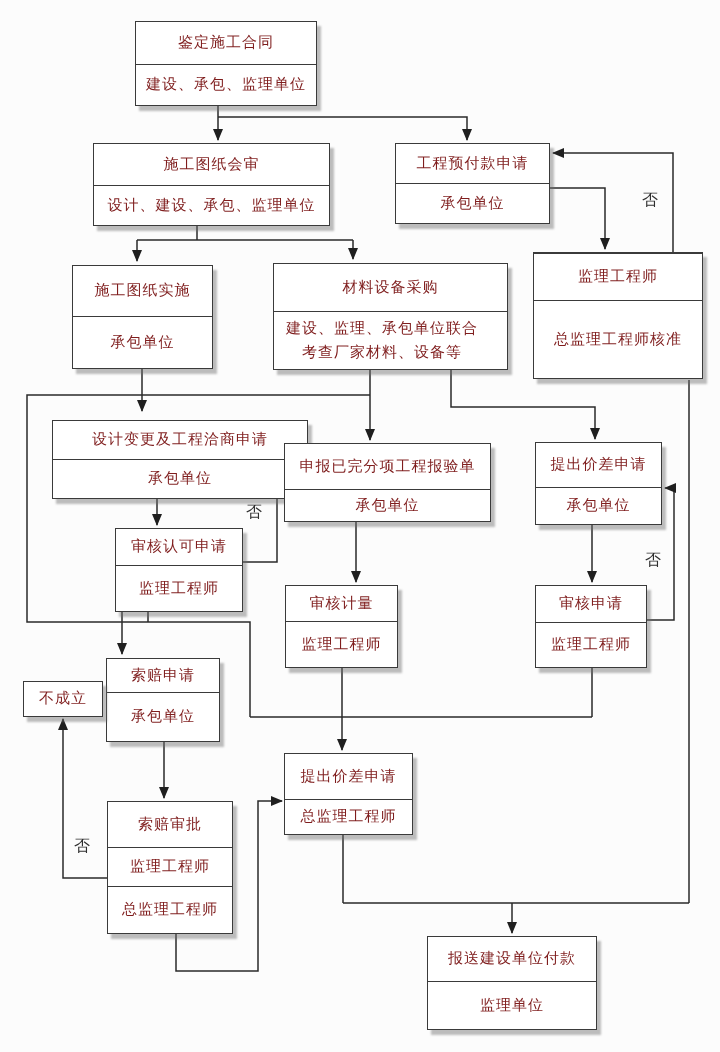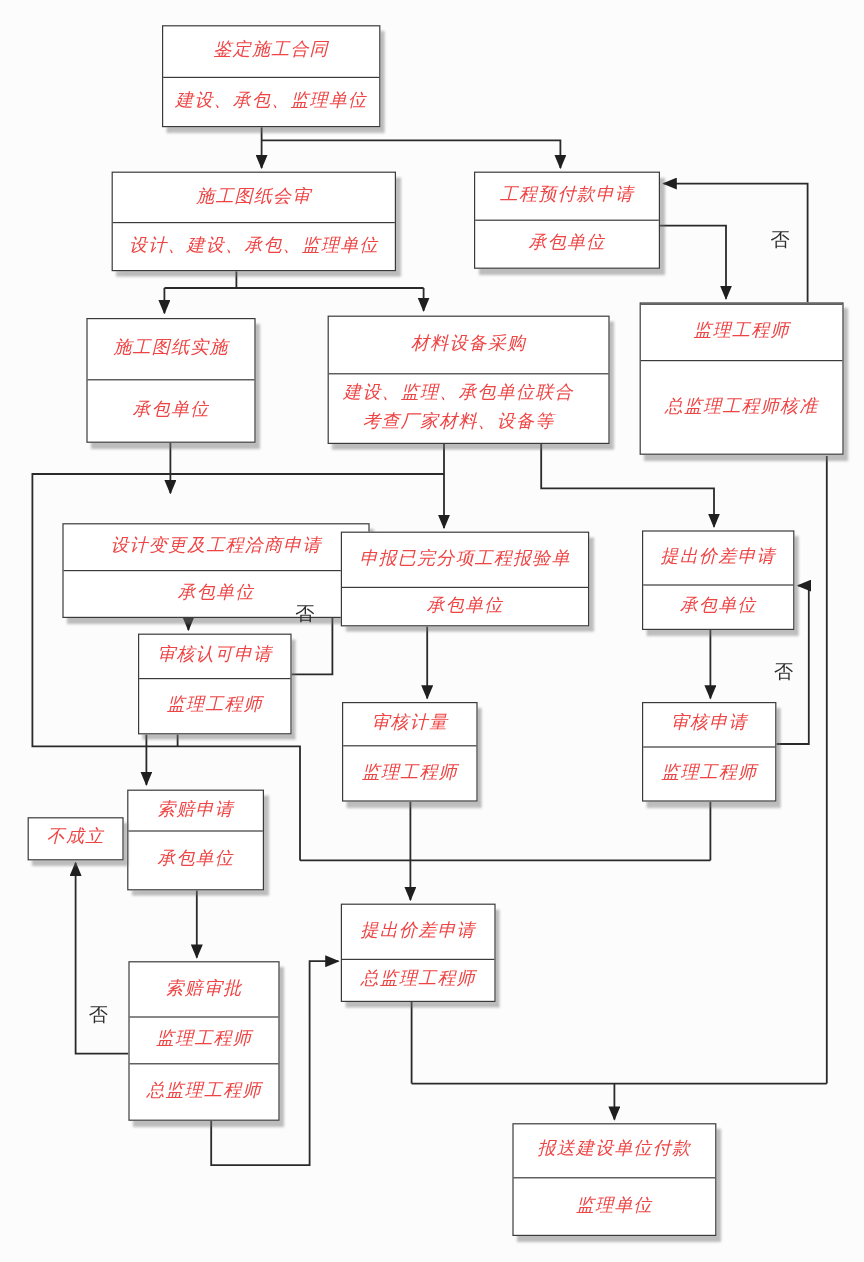--- a/index.html
+++ b/index.html
@@ -9,39 +9,38 @@
     font-family:"Liberation Serif","DejaVu Serif",serif;
   }
   #wires{position:absolute;left:0;top:0;width:720px;height:1052px;}
   .node{
     position:absolute;box-sizing:border-box;background:#ffffff;
     border:1.6px solid #3a3a3a;display:flex;flex-direction:column;
     box-shadow:4px 5px 2px rgba(110,110,110,0.45);
   }
   .row{
     flex:1;display:flex;align-items:center;justify-content:center;
-    font-size:15px;color:#ef4444;letter-spacing:1px;line-height:1.55;
+    font-size:15px;color:#7f1d1d;letter-spacing:1px;line-height:1.55;
     border-top:1.4px solid #3a3a3a;text-align:center;padding:0 4px;
     white-space:pre-line;
-    font-style:italic;
   }
   .row.first{border-top:none;}
   .row.fixed{flex:none;}
   .row.left{justify-content:flex-start;text-align:center;padding-left:12px;}
   .olabel{
     position:absolute;font-size:16px;color:#2e2e2e;letter-spacing:0;
   }
   
   #n-contract       {left:135px;top:21px; width:182px;height:85px;}
   #n-drawing-review {left:93px; top:143px;width:237px;height:83px;}
   #n-prepay-request {left:395px;top:143px;width:155px;height:81px;}
   #n-prepay-review  {left:533px;top:252px;width:170px;height:127px;}
   #n-drawing-impl   {left:72px; top:265px;width:141px;height:104px;}
   #n-procurement    {left:273px;top:263px;width:235px;height:107px;}
-  #n-design-change  {left:52px; top:436px;width:256px;height:79px;}
+  #n-design-change  {left:52px; top:420px;width:256px;height:79px;}
   #n-review-approve {left:93px; top:528px;width:128px;height:84px;margin-left:22px;}
   #n-report-completed{left:284px;top:443px;width:207px;height:79px;}
   #n-price-diff     {left:535px;top:442px;width:127px;height:83px;}
   #n-review-request {left:535px;top:585px;width:112px;height:83px;}
   #n-review-measure {left:285px;top:585px;width:113px;height:83px;}
   #n-claim-request  {left:106px;top:658px;width:114px;height:84px;}
   #n-not-established{left:23px; top:681px;width:80px; height:36px;}
   #n-claim-approval {left:107px;top:801px;width:126px;height:133px;}
   #n-payment-cert   {left:284px;top:753px;width:129px;height:82px;}
   #n-send-payment   {left:427px;top:936px;width:170px;height:94px;}

